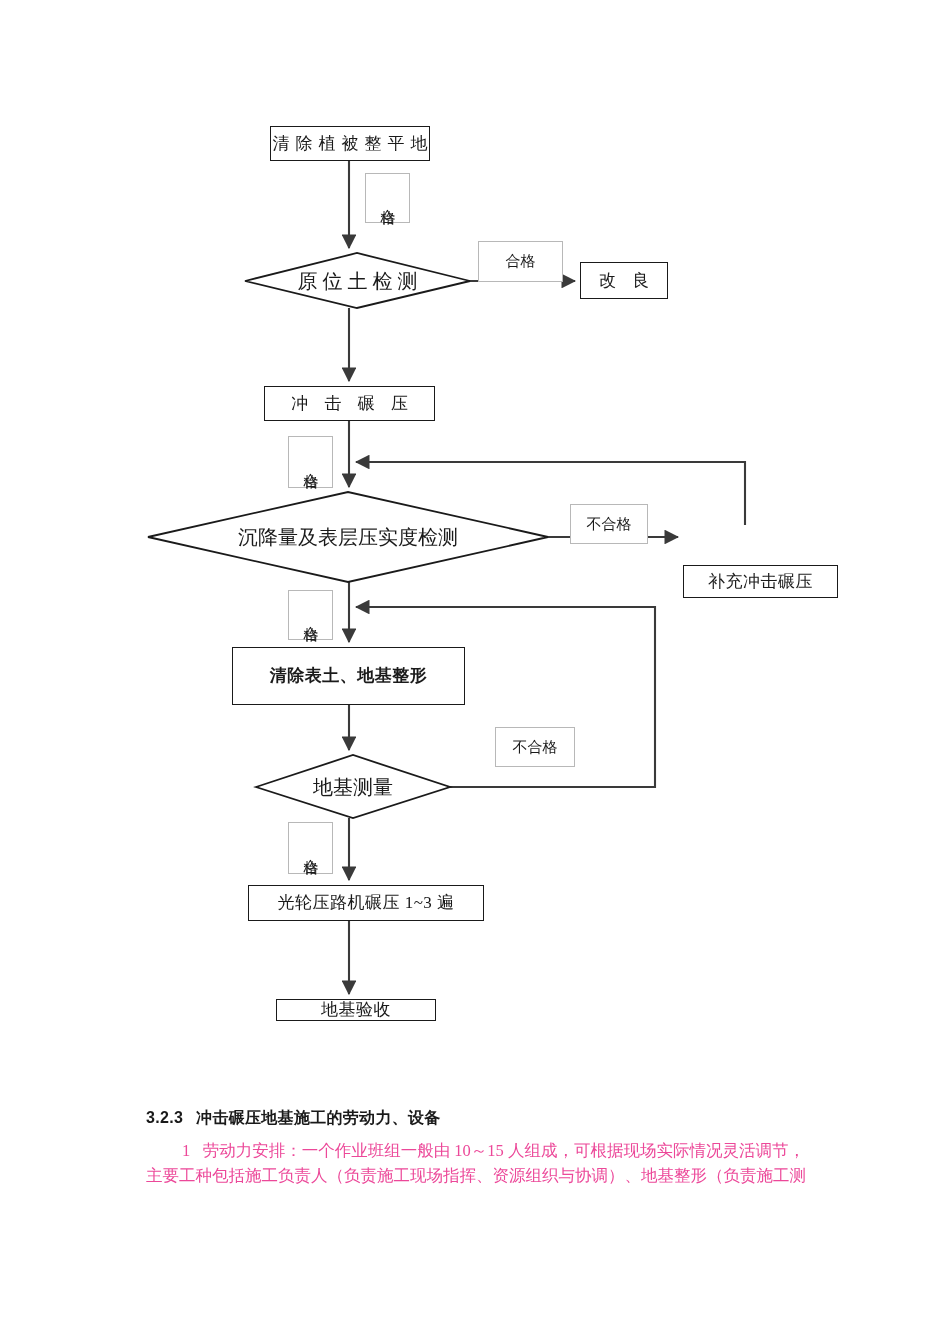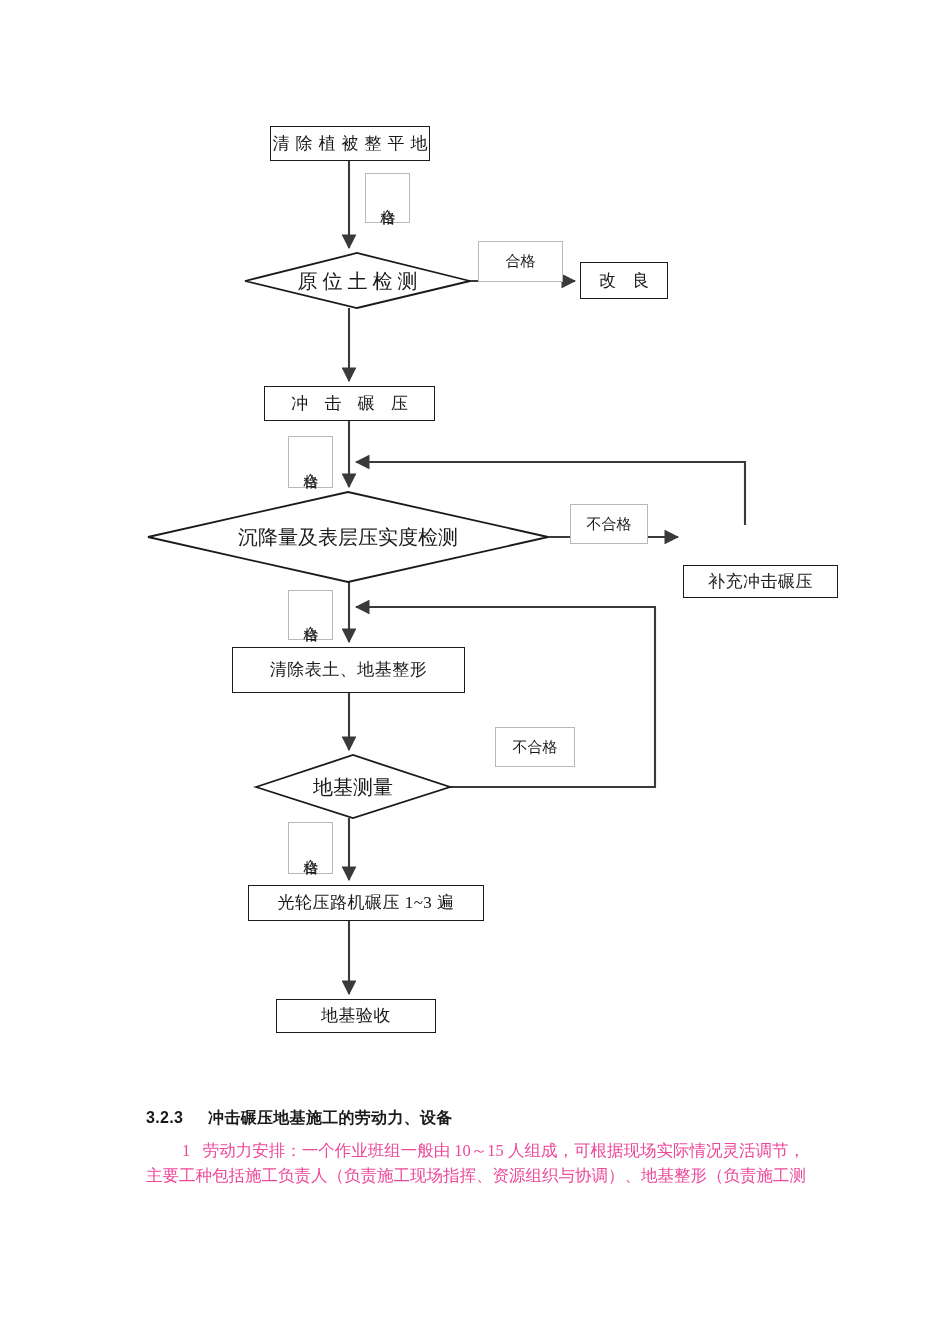--- a/index.html
+++ b/index.html
@@ -102,21 +102,21 @@
     position: absolute;
     left: 146px;
     top: 0px;
     font-family: "Liberation Sans", sans-serif;
     font-weight: bold;
     font-size: 16px;
     letter-spacing: 0.3px;
     white-space: nowrap;
     color: #1a1a1a;
   }
-  .heading .num { margin-right: 25px; }
+  .heading .num { margin-right: 13px; }
   .para {
     position: absolute;
     left: 146px;
     width: 680px;
     font-size: 16.5px;
     line-height: 25px;
     color: #ec4899;
     text-align: justify;
   }
   .para-line { white-space: nowrap; display: block; }
@@ -170,25 +170,25 @@
     </svg>
 
     <div class="node-box wide-space" style="left:270px; top:126px; width:160px; height:35px;">清除植被整平地</div>
 
     <div class="node-box wide-space" style="left:580px; top:262px; width:88px; height:37px;">改 良</div>
 
     <div class="node-box wide-space" style="left:264px; top:386px; width:171px; height:35px;">冲 击 碾 压</div>
 
     <div class="node-box" style="left:683px; top:525px; width:155px; height:33px;margin-top:40px;">补充冲击碾压</div>
 
-    <div class="node-box" style="left:232px; top:647px; width:233px; height:46px;">清除表土、地基整形</div>
+    <div class="node-box" style="left:232px; top:647px; width:233px; height:58px;font-weight:bold;">清除表土、地基整形</div>
 
     <div class="node-box" style="left:248px; top:885px; width:236px; height:36px;">光轮压路机碾压 1~3 遍</div>
 
-    <div class="node-box" style="left:276px; top:999px; width:160px; height:34px;">地基验收</div>
+    <div class="node-box" style="left:276px; top:999px; width:160px; height:22px;">地基验收</div>
 
     <div class="diamond-label spaced" style="left:245px; top:266px; width:225px; height:30px;">原位土检测</div>
 
     <div class="diamond-label" style="left:148px; top:522px; width:400px; height:30px;">沉降量及表层压实度检测</div>
 
     <div class="diamond-label" style="left:256px; top:772px; width:194px; height:30px;">地基测量</div>
 
     <div class="edge-label vertical" style="left:365px; top:173px; width:45px; height:50px;">合格</div>
 
     <div class="edge-label" style="left:478px; top:241px; width:85px; height:41px;">合格</div>

